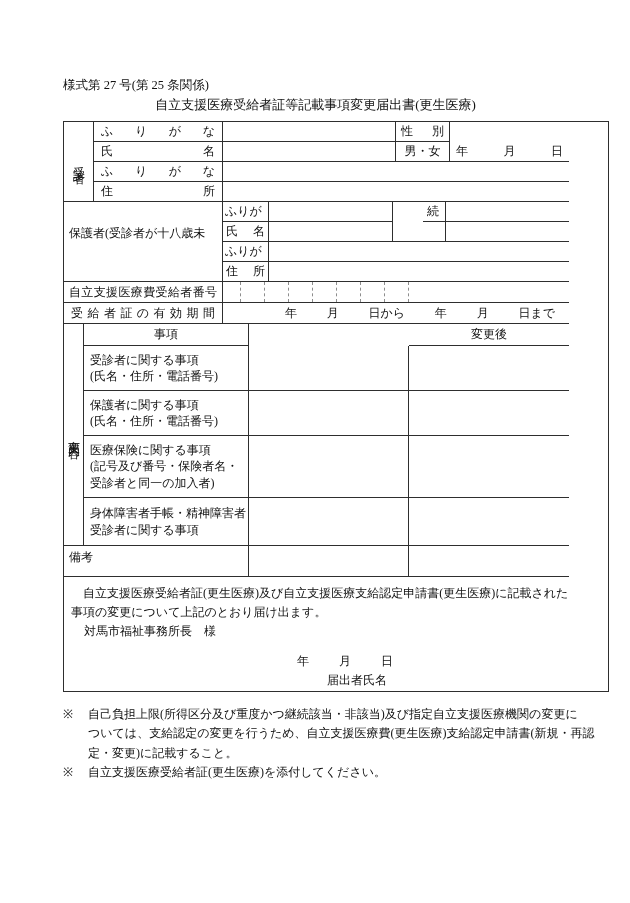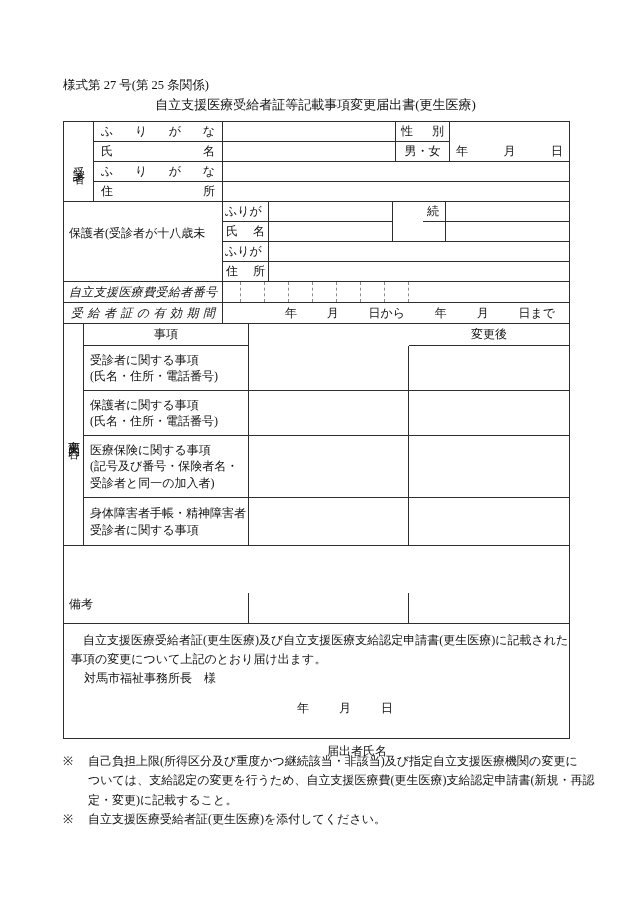--- a/index.html
+++ b/index.html
@@ -7,33 +7,33 @@
   html,body { margin:0; padding:0; background:#fff; }
   .sheet {
     position:relative; width:630px; height:903px;
     padding:77px 0 0 63px;
     font-family:"Liberation Serif","DejaVu Serif",serif;
     color:var(--ink); background:#fff;
   }
   .form-no { font-size:12.5px; line-height:16px; margin-bottom:3px; }
   .form-title { width:505px; text-align:center; font-size:13px; line-height:17px; margin-bottom:8px; white-space:nowrap; }
 
-  .tbl { width:507px; border:1px solid var(--bc); }
+  .tbl { width:546px; border:1px solid var(--bc); }
   .sec { display:grid; }
   .s1 { grid-template-columns:30px 129px 173px 54px 119px; grid-template-rows:20px 20px 20px 20px; }
   .s2 { grid-template-columns:159px 46px 124px 53px 123px; grid-template-rows:20px 20px 20px 20px; }
   .s3 { grid-template-columns:159px 346px; grid-template-rows:21px 21px; }
   .s4 { grid-template-columns:20px 165px 160px 160px; grid-template-rows:22px 45px 45px 62px 48px; }
-  .s5 { grid-template-columns:185px 160px 160px; grid-template-rows:31px;margin-top:47px; }
+  .s5 { grid-template-columns:185px 160px 160px; grid-template-rows:31px; }
   .s6 { height:114px; }
 
   .cell { border-right:1px solid var(--bc); border-bottom:1px solid var(--bc); font-size:12px; overflow:hidden; }
   .nbr { border-right:none; }
   .lh20 { line-height:19px; }
-  .lh21 { line-height:20px;font-style:italic; }
+  .lh21 { line-height:20px; }
   .lh22 { line-height:21px; }
   .jl { text-align:justify; text-align-last:justify; }
   .ctr { text-align:center; }
   .px2 { padding:0 2px; } .px3 { padding:0 3px; } .px4 { padding:0 4px;margin-left:30px; }
   .px5 { padding:0 5px; } .px6 { padding:0 7px; }
   .vlab {
     writing-mode:vertical-rl; text-orientation:upright;
     display:grid; place-items:center; letter-spacing:3px; font-size:12px;
   }
   .ml { display:flex; flex-direction:column; justify-content:center; line-height:17px; padding-left:5px; }
@@ -41,25 +41,25 @@
   .c-lbl { display:flex; flex-direction:column; justify-content:center; padding-left:6px; line-height:16.5px; }
   .c-lbl div { white-space:nowrap; }
   .numv { display:flex; align-items:stretch; }
   .ds { border-right:1px dashed #8d8d8d; height:100%; flex:none; }
   .w18 { width:18px; } .w24 { width:24px; }
   .bparts { display:flex; justify-content:space-between; align-items:center; padding:0 6px; }
   .vparts { display:flex; justify-content:space-between; align-items:center; padding:0 14px 0 62px; }
   .bparts span, .vparts span, .decl-date span { white-space:nowrap; }
   .remarks { padding:3px 5px; line-height:16px; }
   .decl { padding:7px 4px 0 7px; font-size:12px; line-height:19px; }
-  .decl-l1 { text-indent:12px; white-space:nowrap;text-align:right; }
+  .decl-l1 { text-indent:12px; white-space:nowrap; }
   .decl-l2 { white-space:nowrap; }
   .decl-l3 { padding-left:13px; white-space:nowrap; }
   .decl-date { display:flex; gap:30px; padding-left:226px; margin-top:11px; }
-  .decl-signer { padding-left:256px; white-space:nowrap;margin-top:24px; }
+  .decl-signer { padding-left:256px; white-space:nowrap; }
   .notes { width:510px; margin-top:13px; font-size:12px; line-height:19.3px; }
   .note { display:flex; }
   .note-marker { width:25px; flex:none; }
   .note-lines { flex:1; }
   .note-line { white-space:nowrap; }
 </style>
 </head>
 <body>
 
 <div class="sheet">

